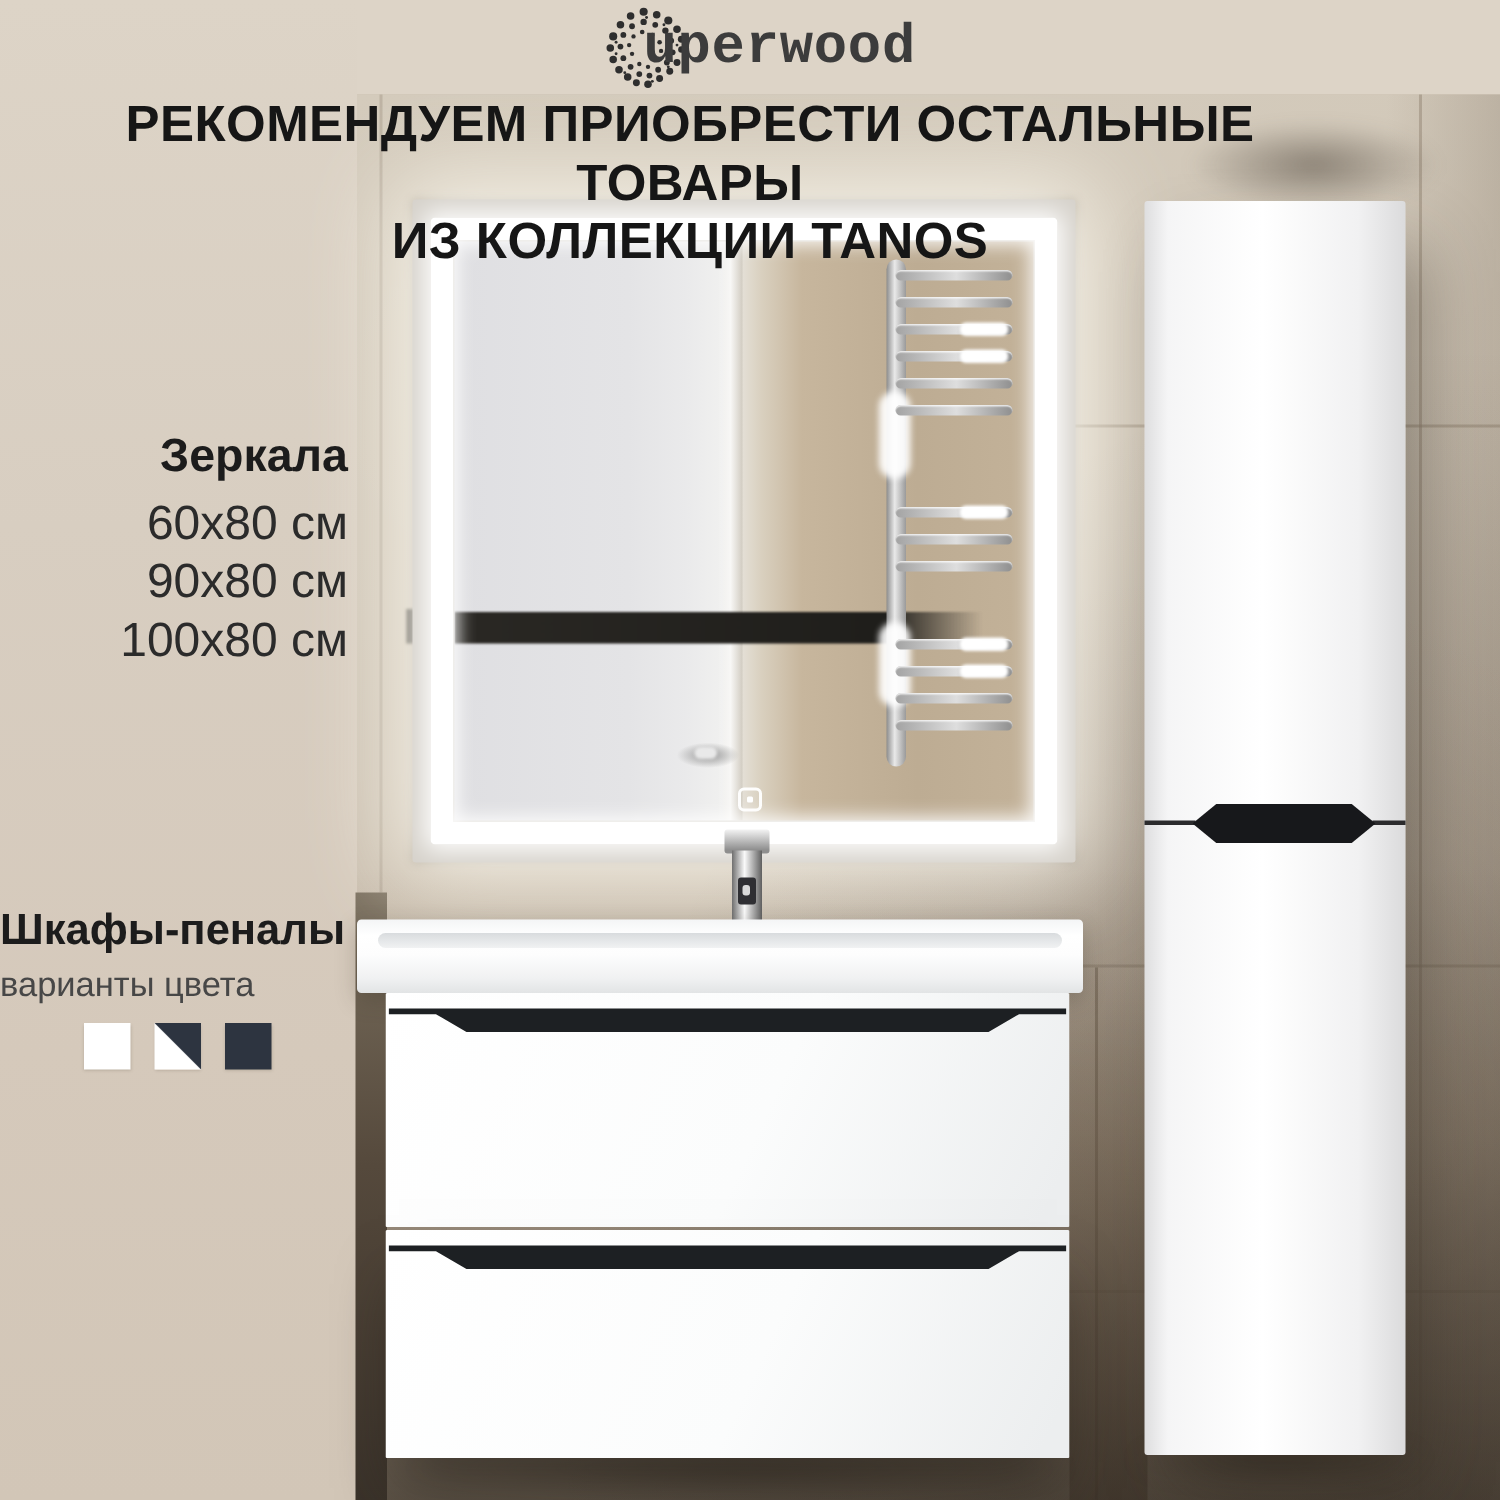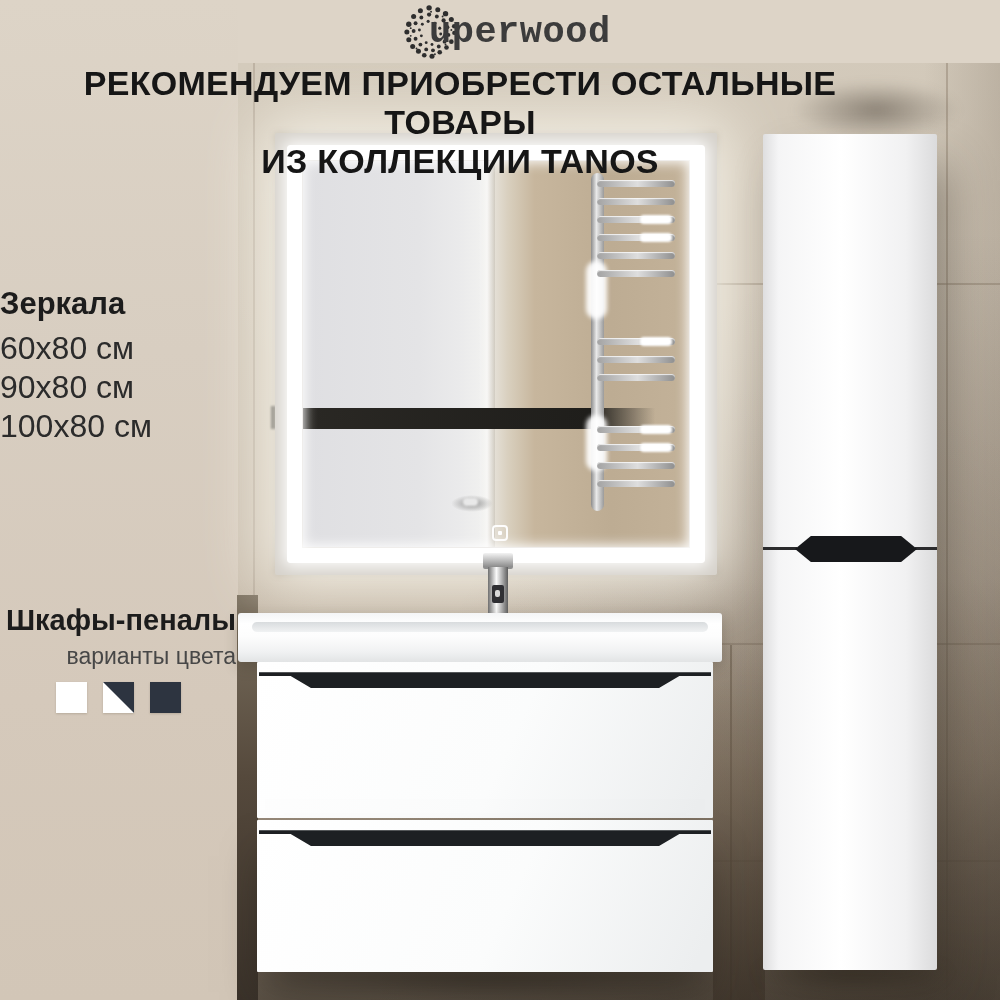--- a/index.html
+++ b/index.html
@@ -95,24 +95,24 @@
   .tc-seam-l{left:0;width:34px;} .tc-seam-r{left:152px;width:22px;}
   .tc-shadow{left:755px;top:958px;width:196px;height:30px;filter:blur(7px);
        background:radial-gradient(ellipse at center, rgba(40,34,27,.55), rgba(40,34,27,0) 72%);}
 
   
   .logo{left:403px;top:6px;height:52px;display:flex;align-items:center;font-family:Liberation Mono, monospace;}
   .logo svg{display:block;}
   .logo-text{margin-left:-32px;font-size:37px;font-weight:600;letter-spacing:.5px;color:#3c3c3c;}
   .heading{left:0;top:64px;width:880px;text-align:center;color:#161616;
        font-size:34px;font-weight:700;letter-spacing:.3px;line-height:39px;margin-left:20px;}
-  .mirrors{left:0;top:286px;width:232px;text-align:left;color:#1c1c1c;}
+  .mirrors{left:0;top:286px;width:232px;text-align:right;color:#1c1c1c;}
   .mirrors-title{font-size:31px;font-weight:700;}
   .mirrors-list{margin-top:7px;font-size:32px;line-height:39px;color:#2b2b2b;}
-  .cabs{left:0;top:604px;width:236px;text-align:right;color:#1c1c1c;}
+  .cabs{left:0;top:604px;width:236px;text-align:left;color:#1c1c1c;}
   .cabs-title{font-size:29px;font-weight:700;}
   .cabs-sub{margin-top:6px;font-size:23px;color:#474747;}
   .swatch-row{margin-top:12px;display:flex;justify-content:center;gap:16px;}
   .swatch{width:31px;height:31px;box-shadow:0 1px 2px rgba(90,78,62,.25);}
 </style>
 </head>
 <body>
 
 <div class="canvas">
 

